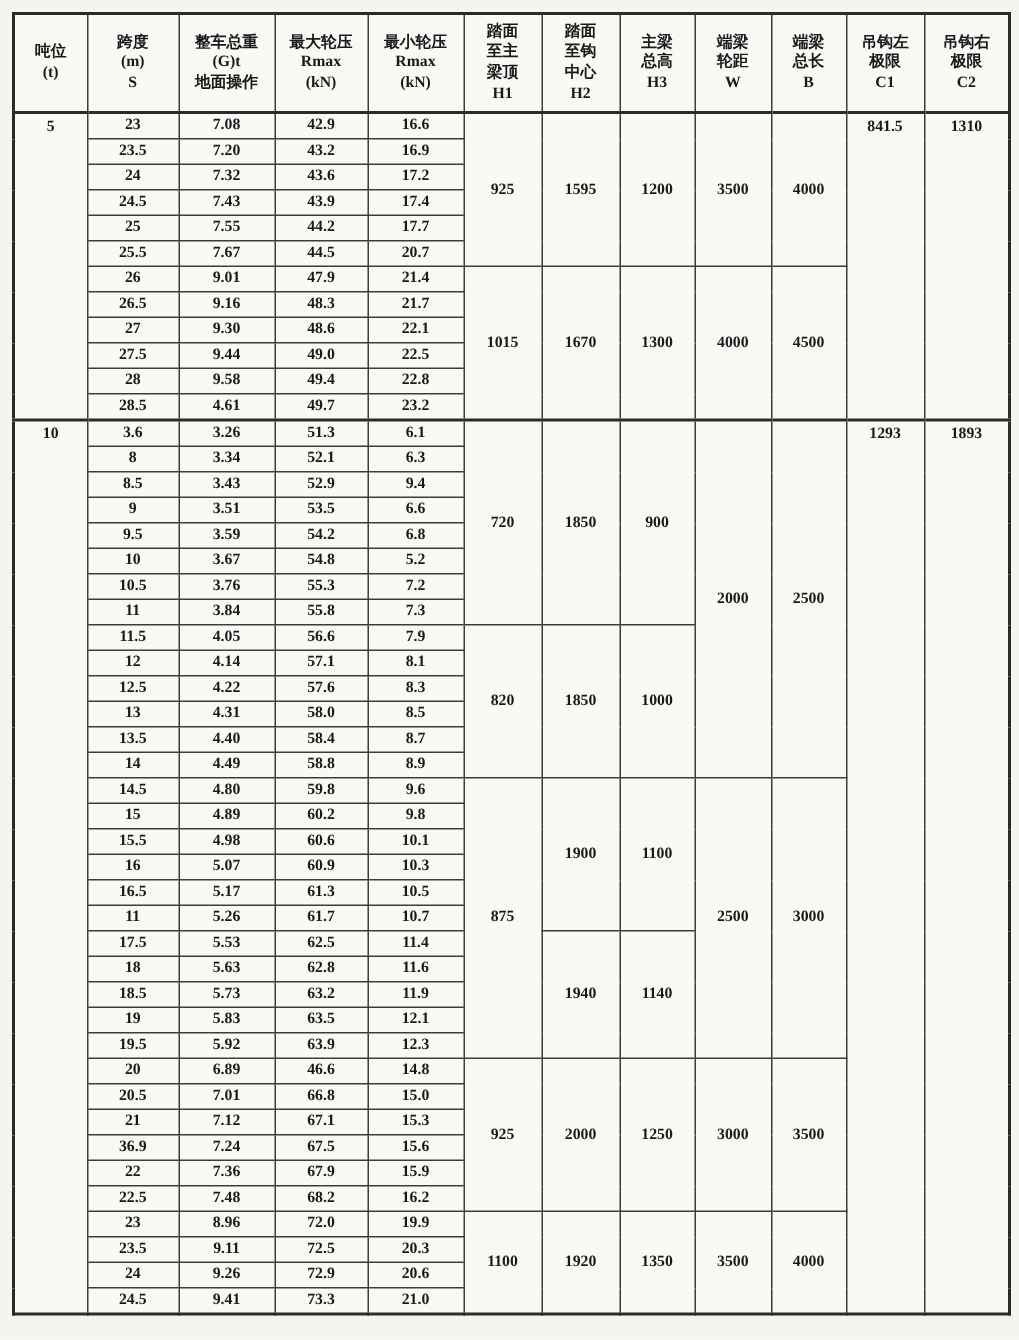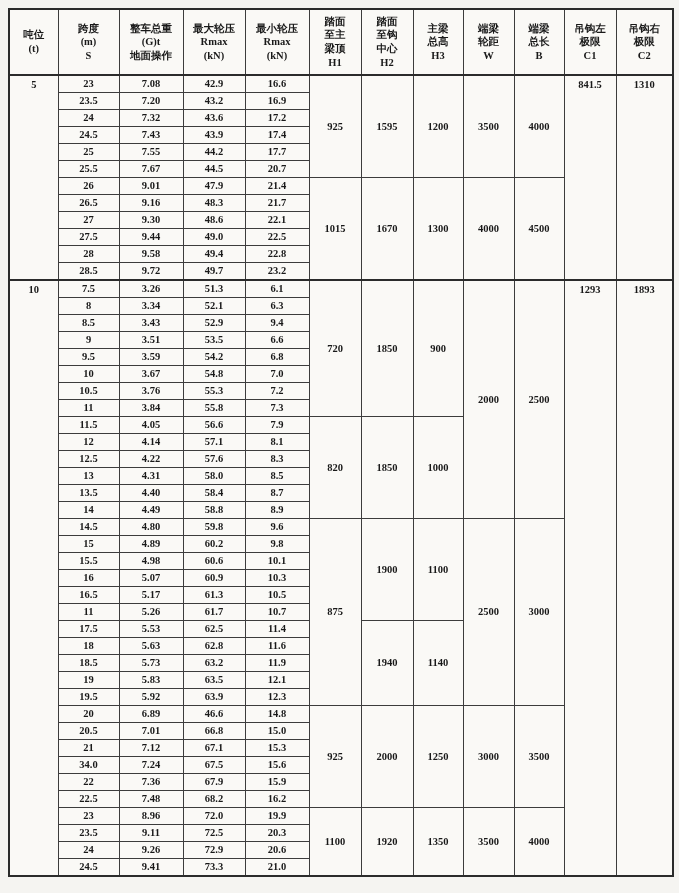--- a/index.html
+++ b/index.html
@@ -174,27 +174,27 @@
           <td>22.5</td>
         </tr>
         <tr>
           <td>28</td>
           <td>9.58</td>
           <td>49.4</td>
           <td>22.8</td>
         </tr>
         <tr>
           <td>28.5</td>
-          <td>9.72</td>
+          <td>4.61</td>
           <td>49.7</td>
           <td>23.2</td>
         </tr>
         <tr class="section-start">
           <td rowspan="35" class="cell-top">10</td>
-          <td>7.5</td>
+          <td>3.6</td>
           <td>3.26</td>
           <td>51.3</td>
           <td>6.1</td>
           <td rowspan="8">720</td>
           <td rowspan="8">1850</td>
           <td rowspan="8">900</td>
           <td rowspan="14">2000</td>
           <td rowspan="14">2500</td>
           <td rowspan="35" class="cell-top">1293</td>
           <td rowspan="35" class="cell-top">1893</td>
@@ -220,21 +220,21 @@
         <tr>
           <td>9.5</td>
           <td>3.59</td>
           <td>54.2</td>
           <td>6.8</td>
         </tr>
         <tr>
           <td>10</td>
           <td>3.67</td>
           <td>54.8</td>
-          <td>7.0</td>
+          <td>5.2</td>
         </tr>
         <tr>
           <td>10.5</td>
           <td>3.76</td>
           <td>55.3</td>
           <td>7.2</td>
         </tr>
         <tr>
           <td>11</td>
           <td>3.84</td>
@@ -370,21 +370,21 @@
           <td>66.8</td>
           <td>15.0</td>
         </tr>
         <tr>
           <td>21</td>
           <td>7.12</td>
           <td>67.1</td>
           <td>15.3</td>
         </tr>
         <tr>
-          <td>34.0</td>
+          <td>36.9</td>
           <td>7.24</td>
           <td>67.5</td>
           <td>15.6</td>
         </tr>
         <tr>
           <td>22</td>
           <td>7.36</td>
           <td>67.9</td>
           <td>15.9</td>
         </tr>

